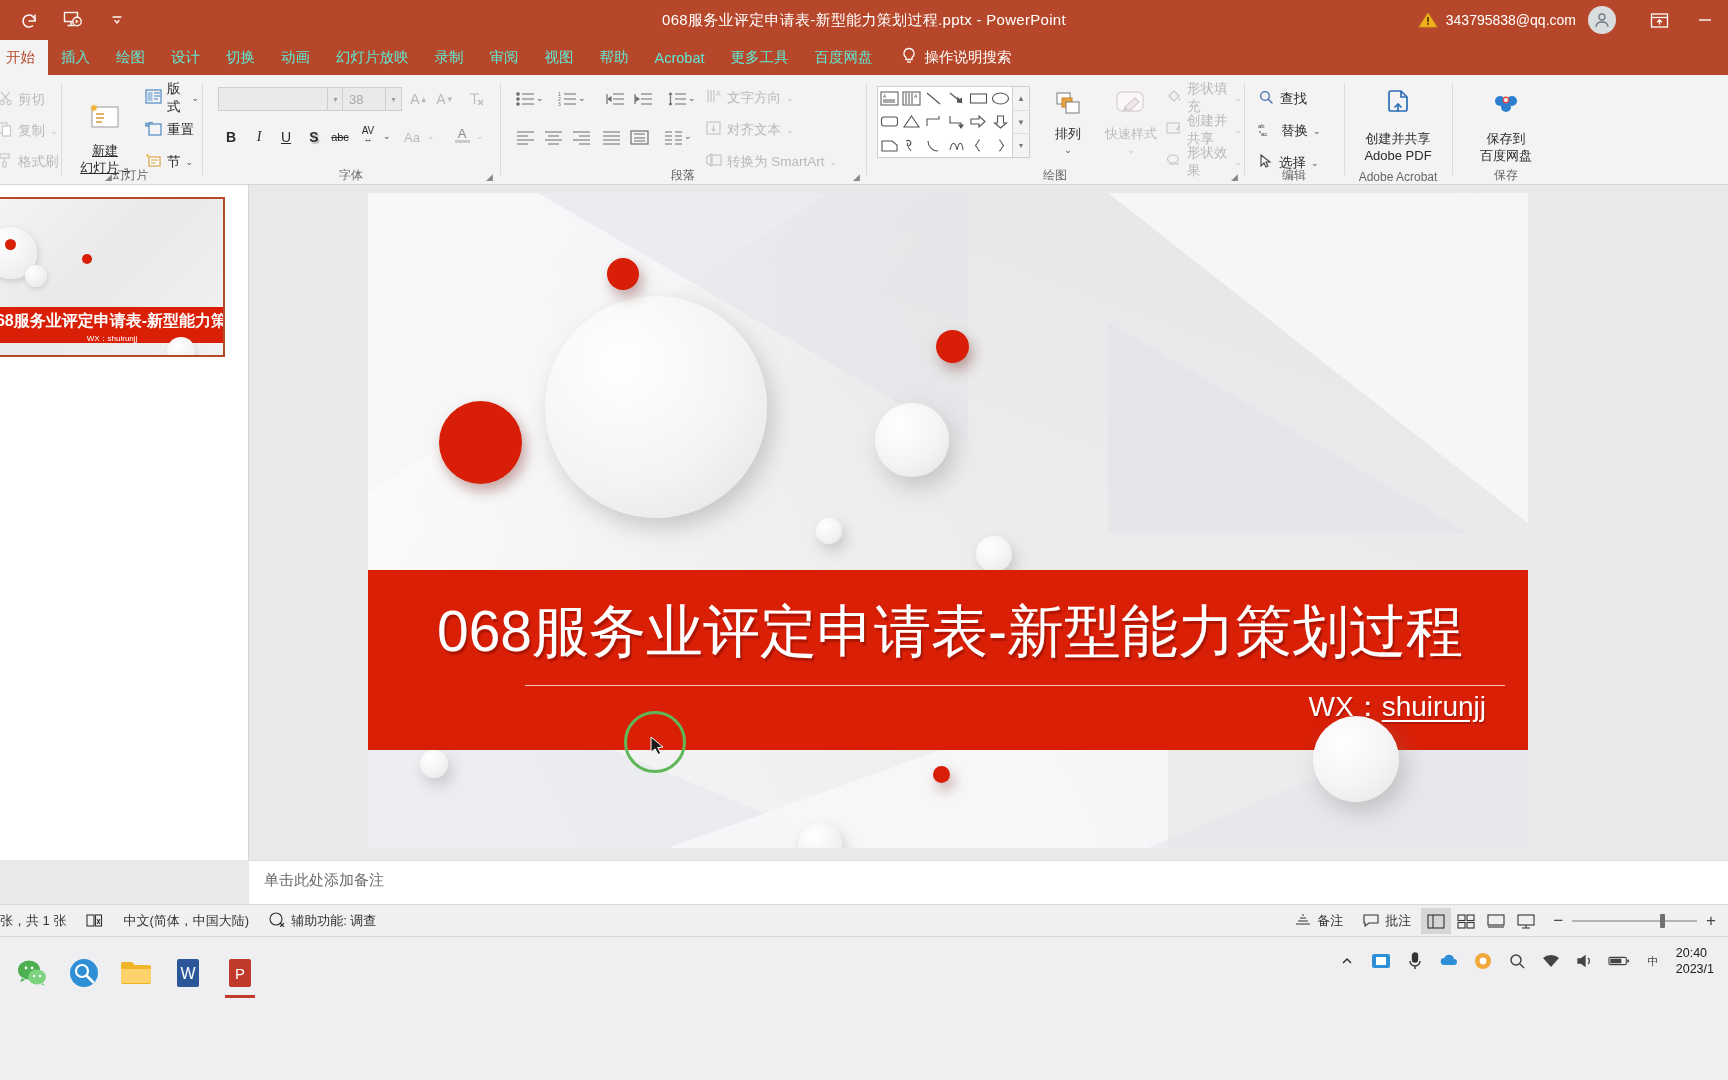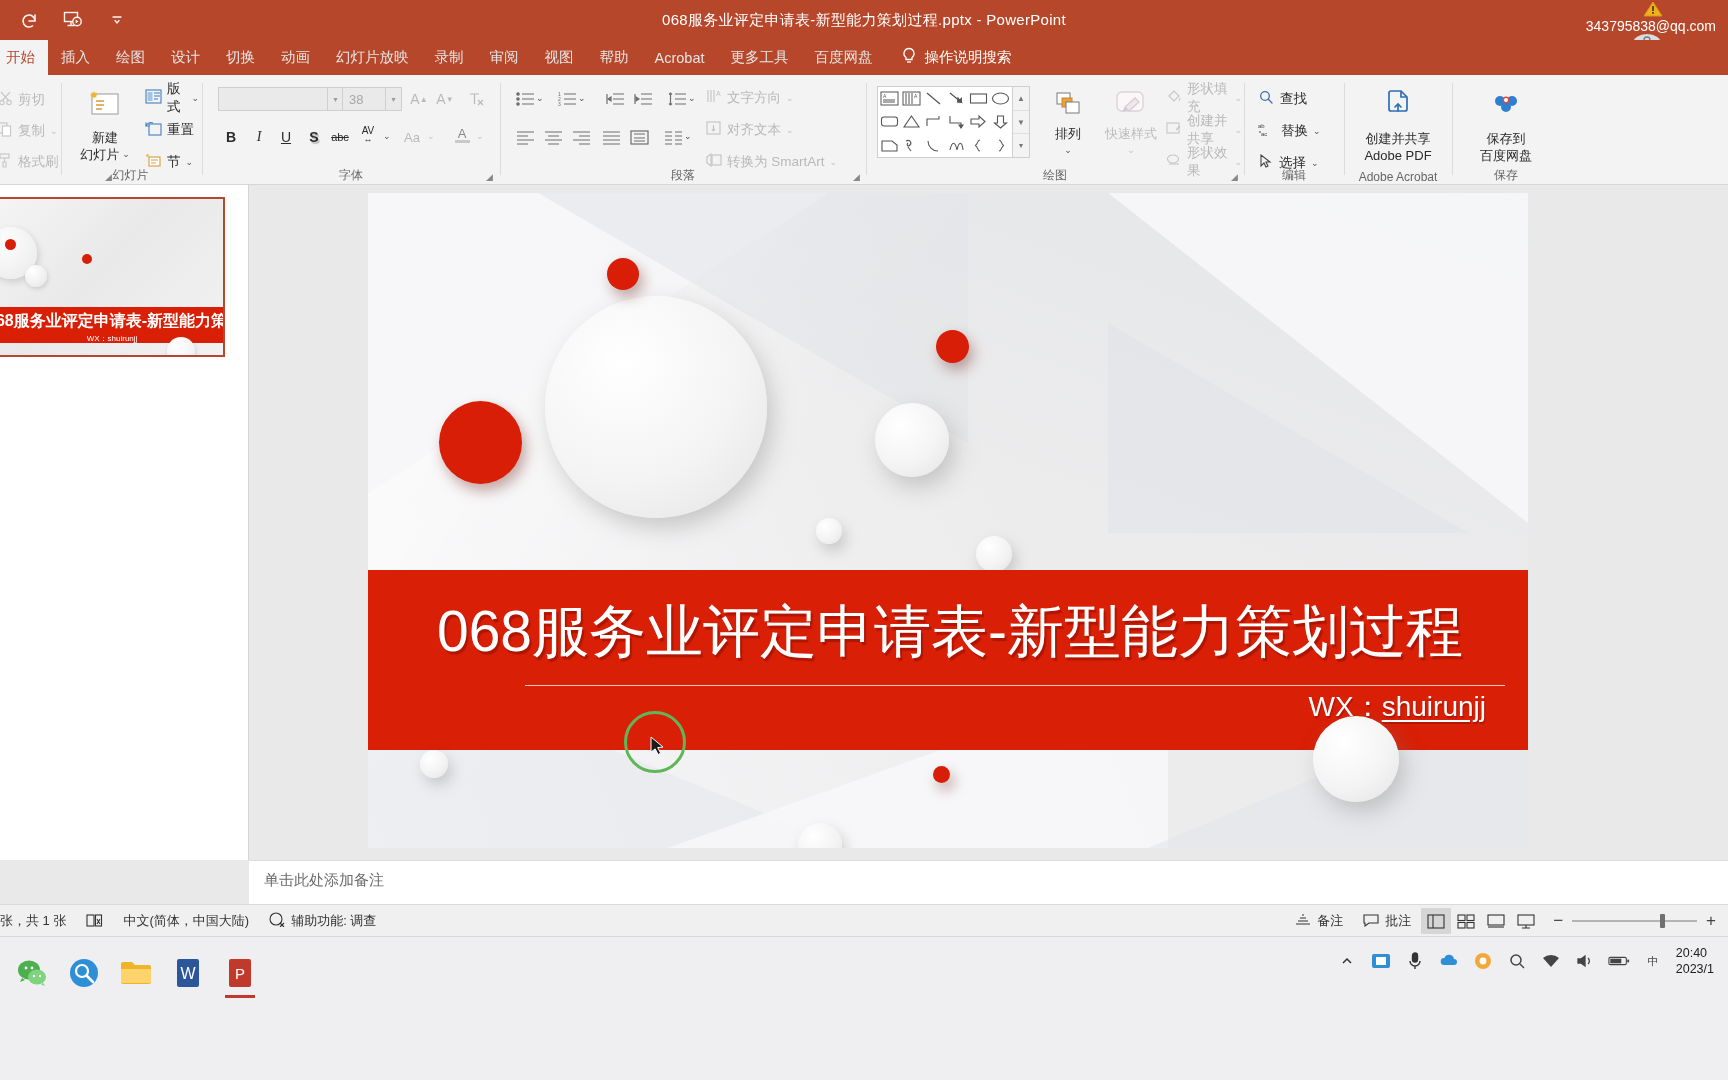--- a/index.html
+++ b/index.html
@@ -17,38 +17,38 @@
   }
   .qat { position: absolute; left: 8px; top: 0; height: 40px; display: flex; align-items: center; gap: 14px; padding-left: 6px; }
   .qat-btn { width: 30px; height: 30px; display: flex; align-items: center; justify-content: center; cursor: pointer; opacity: .95; }
   .qat-btn svg { display: block; }
   .title-text {
     position: absolute; left: 0; top: 0; width: 1728px; height: 40px;
     display: flex; align-items: center; justify-content: center;
     font-size: 15px; letter-spacing: .3px; color: #fff; white-space: nowrap;
   }
   .title-right {
-    position: absolute; right: 0; top: 0; height: 40px; display: flex; align-items: center; gap: 0px; flex-direction: column;
+    position: absolute; right: 0; top: 0; height: 40px; display: flex; align-items: center; gap: 0px;
   }
   .warn-ico { margin-right: 8px; display: flex; align-items: center; }
   .acct { font-size: 14px; color: #fff; margin-right: 12px; white-space: nowrap; }
   .avatar {
     width: 28px; height: 28px; border-radius: 50%; background: #d9dde0;
     display: flex; align-items: center; justify-content: center; margin-right: 20px;
   }
   .winbtn { width: 46px; height: 40px; display: flex; align-items: center; justify-content: center; cursor: pointer; }
 
   
   .tabsrow {
     position: absolute; left: 0; top: 40px; width: 1728px; height: 35px;
     background: #b7472a; color: #fff; display: flex; align-items: stretch;
   }
   .tab {
     display: flex; align-items: center; padding: 0 13px; font-size: 14.5px;
-    color: #e5e5e5; cursor: pointer; white-space: nowrap;
+    color: #5eead4; cursor: pointer; white-space: nowrap;
   }
   .tab.active { background: #f3f3f3; color: #b7472a; }
   .tell-me { display: flex; align-items: center; gap: 7px; padding-left: 16px; font-size: 14.5px; color: #fff; white-space: nowrap; }
 
   
   .ribbon {
     position: absolute; left: 0; top: 75px; width: 1728px; height: 110px;
     background: #f3f3f3; border-bottom: 1px solid #d6d6d6;
   }
   .rgroup { position: absolute; top: 0; height: 110px; }
@@ -330,21 +330,21 @@
               <rect x="2" y="1" width="9" height="4"></rect>
               <path d="M6.5 5v4M5 9h3v5H5z"></path>
             </svg></span>
         <span>格式刷</span>
       </div>
       <div class="dlg" style="right:-44px;">◢</div>
     </div>
     <div class="rsep" style="left:61px;"></div>
 
     <div class="rgroup" style="left:62px; width:137px;">
-      <div class="bigbtn" style="position:absolute;left:8px;top:12px;width:70px;">
+      <div class="bigbtn" style="position:absolute;left:8px;top:25px;width:70px;text-decoration:underline;">
         <span>
           <svg width="44" height="38" viewBox="0 0 44 38" fill="none">
             <rect x="9" y="7" width="26" height="20" fill="#fff" stroke="#9a9a9a"></rect>
             <path d="M13 14h8M13 18h8M13 22h6" stroke="#d79b3a" stroke-width="1.3"></path>
             <circle cx="11" cy="8" r="1.6" fill="#f0b429"></circle>
             <path d="M11 4.5v7M7.5 8h7M8.6 5.6l4.8 4.8M13.4 5.6l-4.8 4.8" stroke="#f0b429" stroke-width="1.1"></path>
           </svg>
         </span>
         <span>新建</span>
         <span style="display:flex;align-items:center;gap:3px;">

